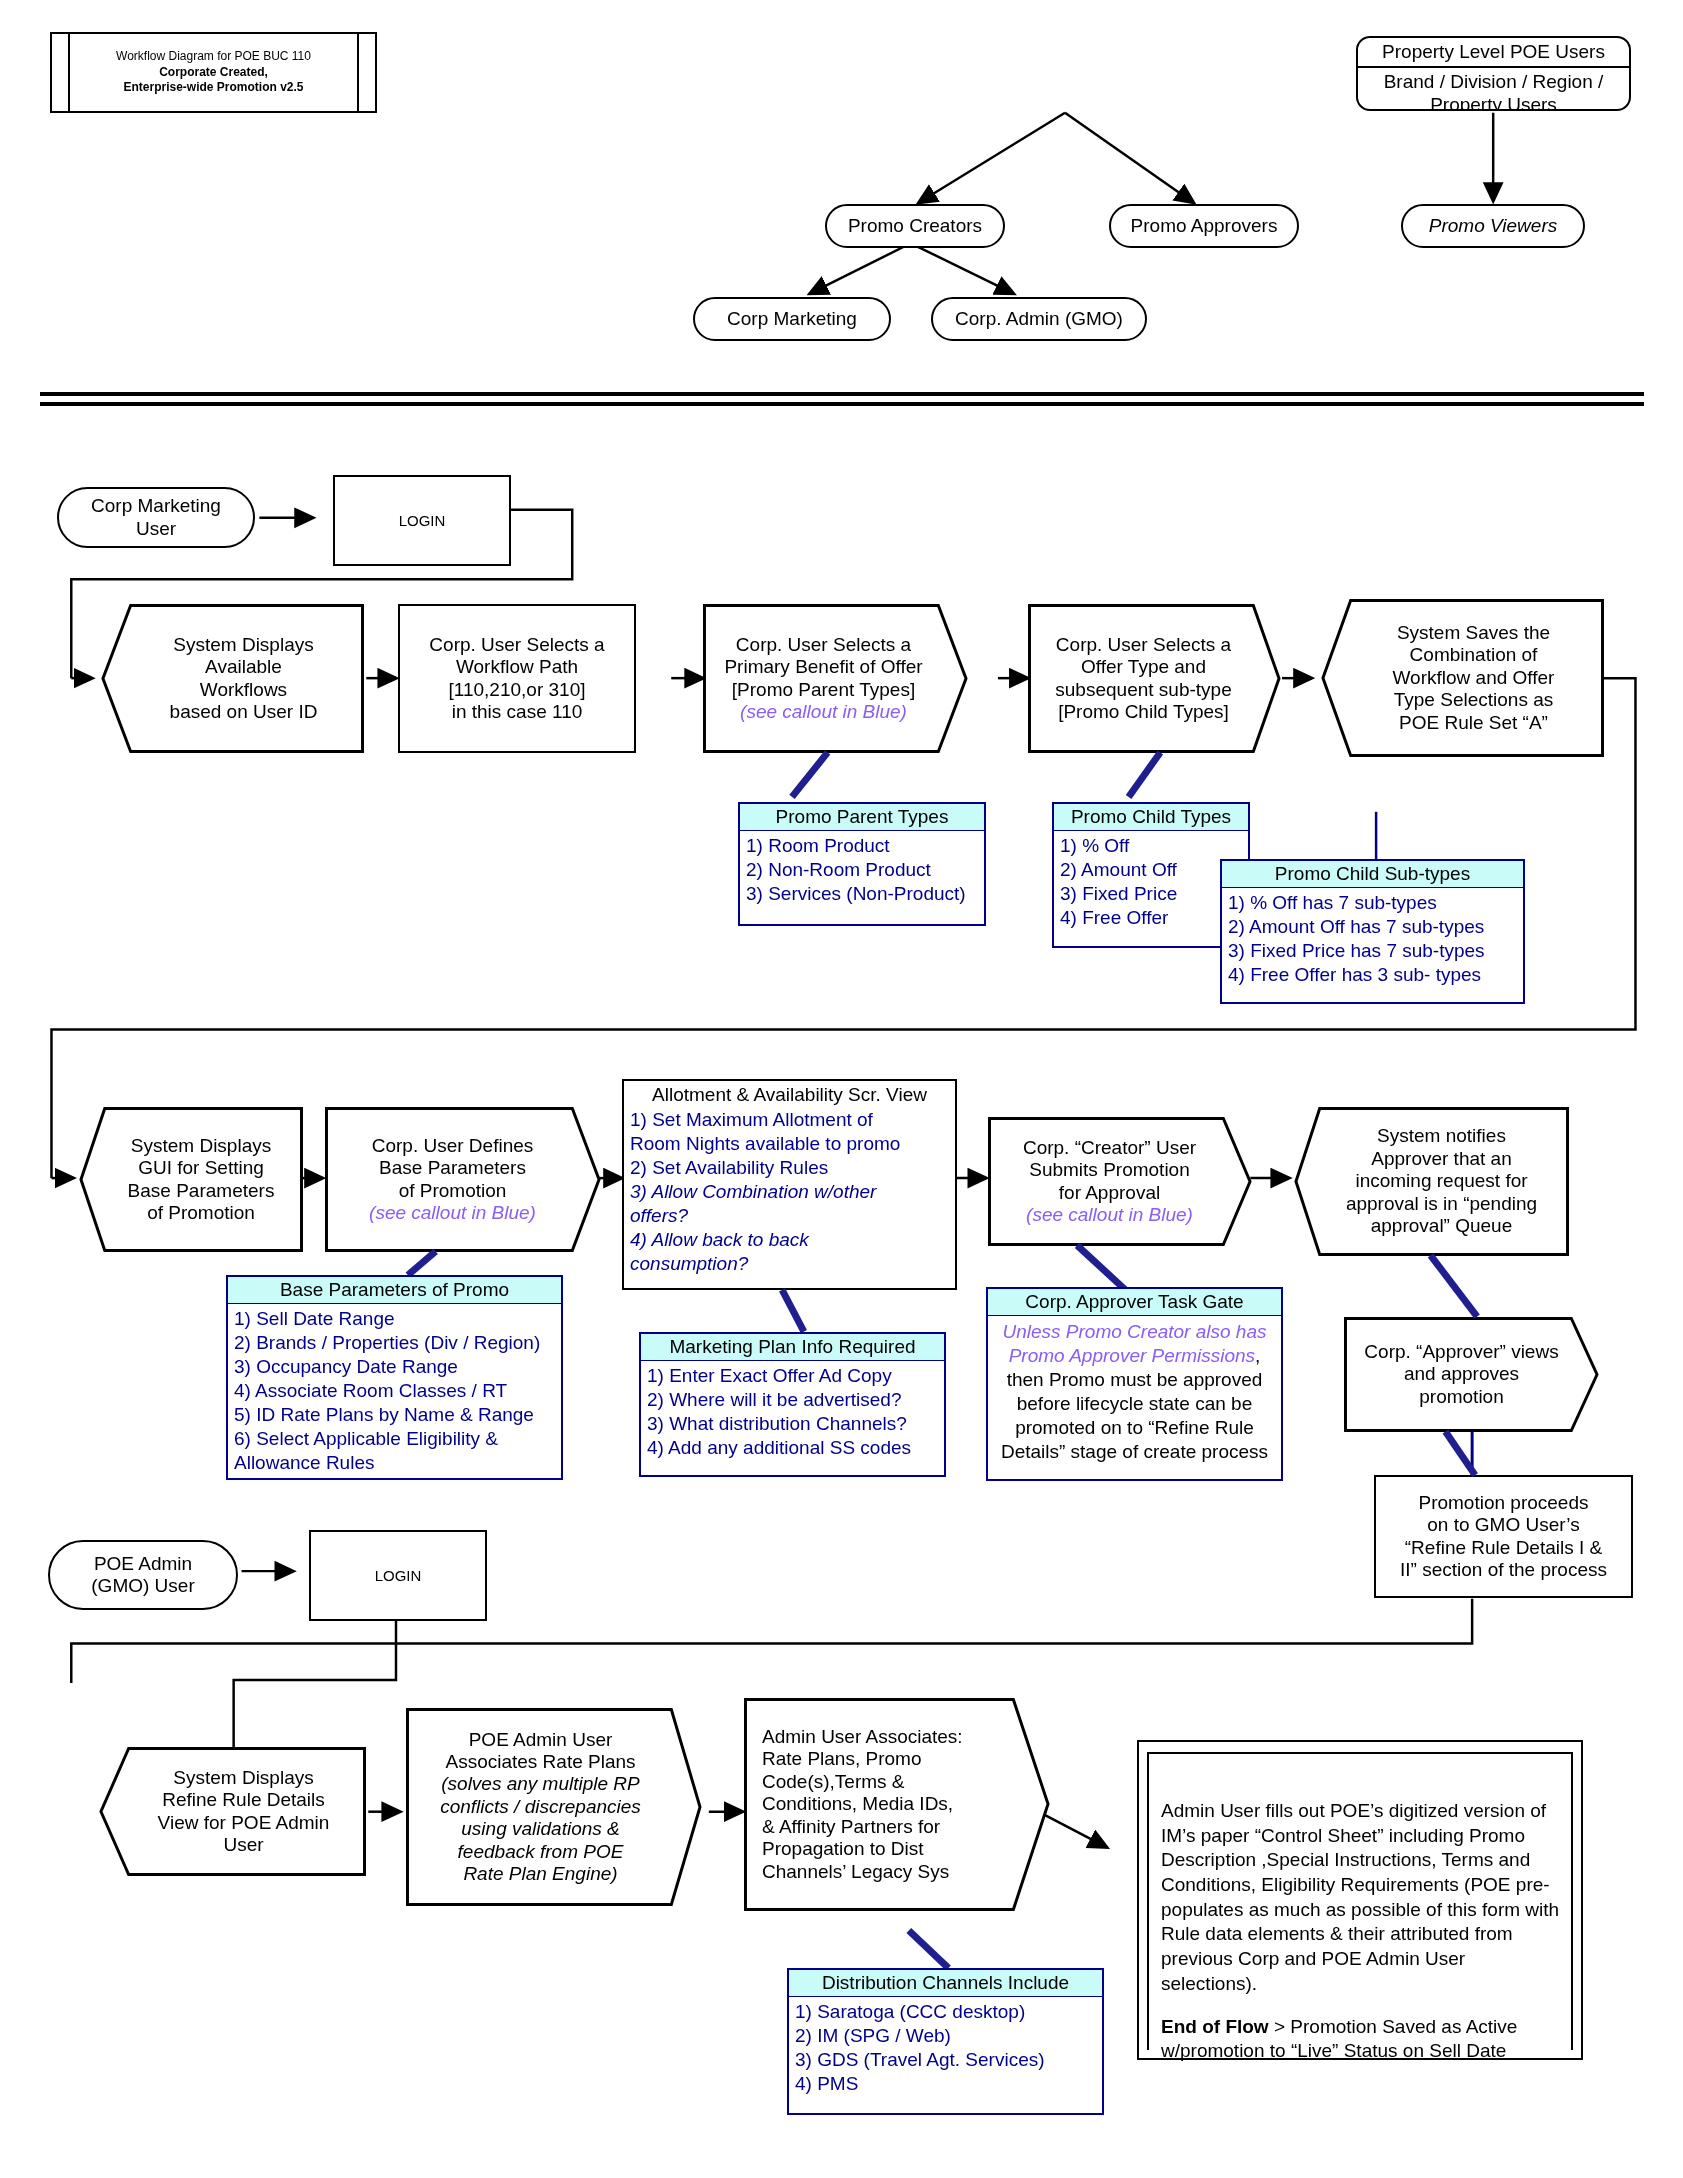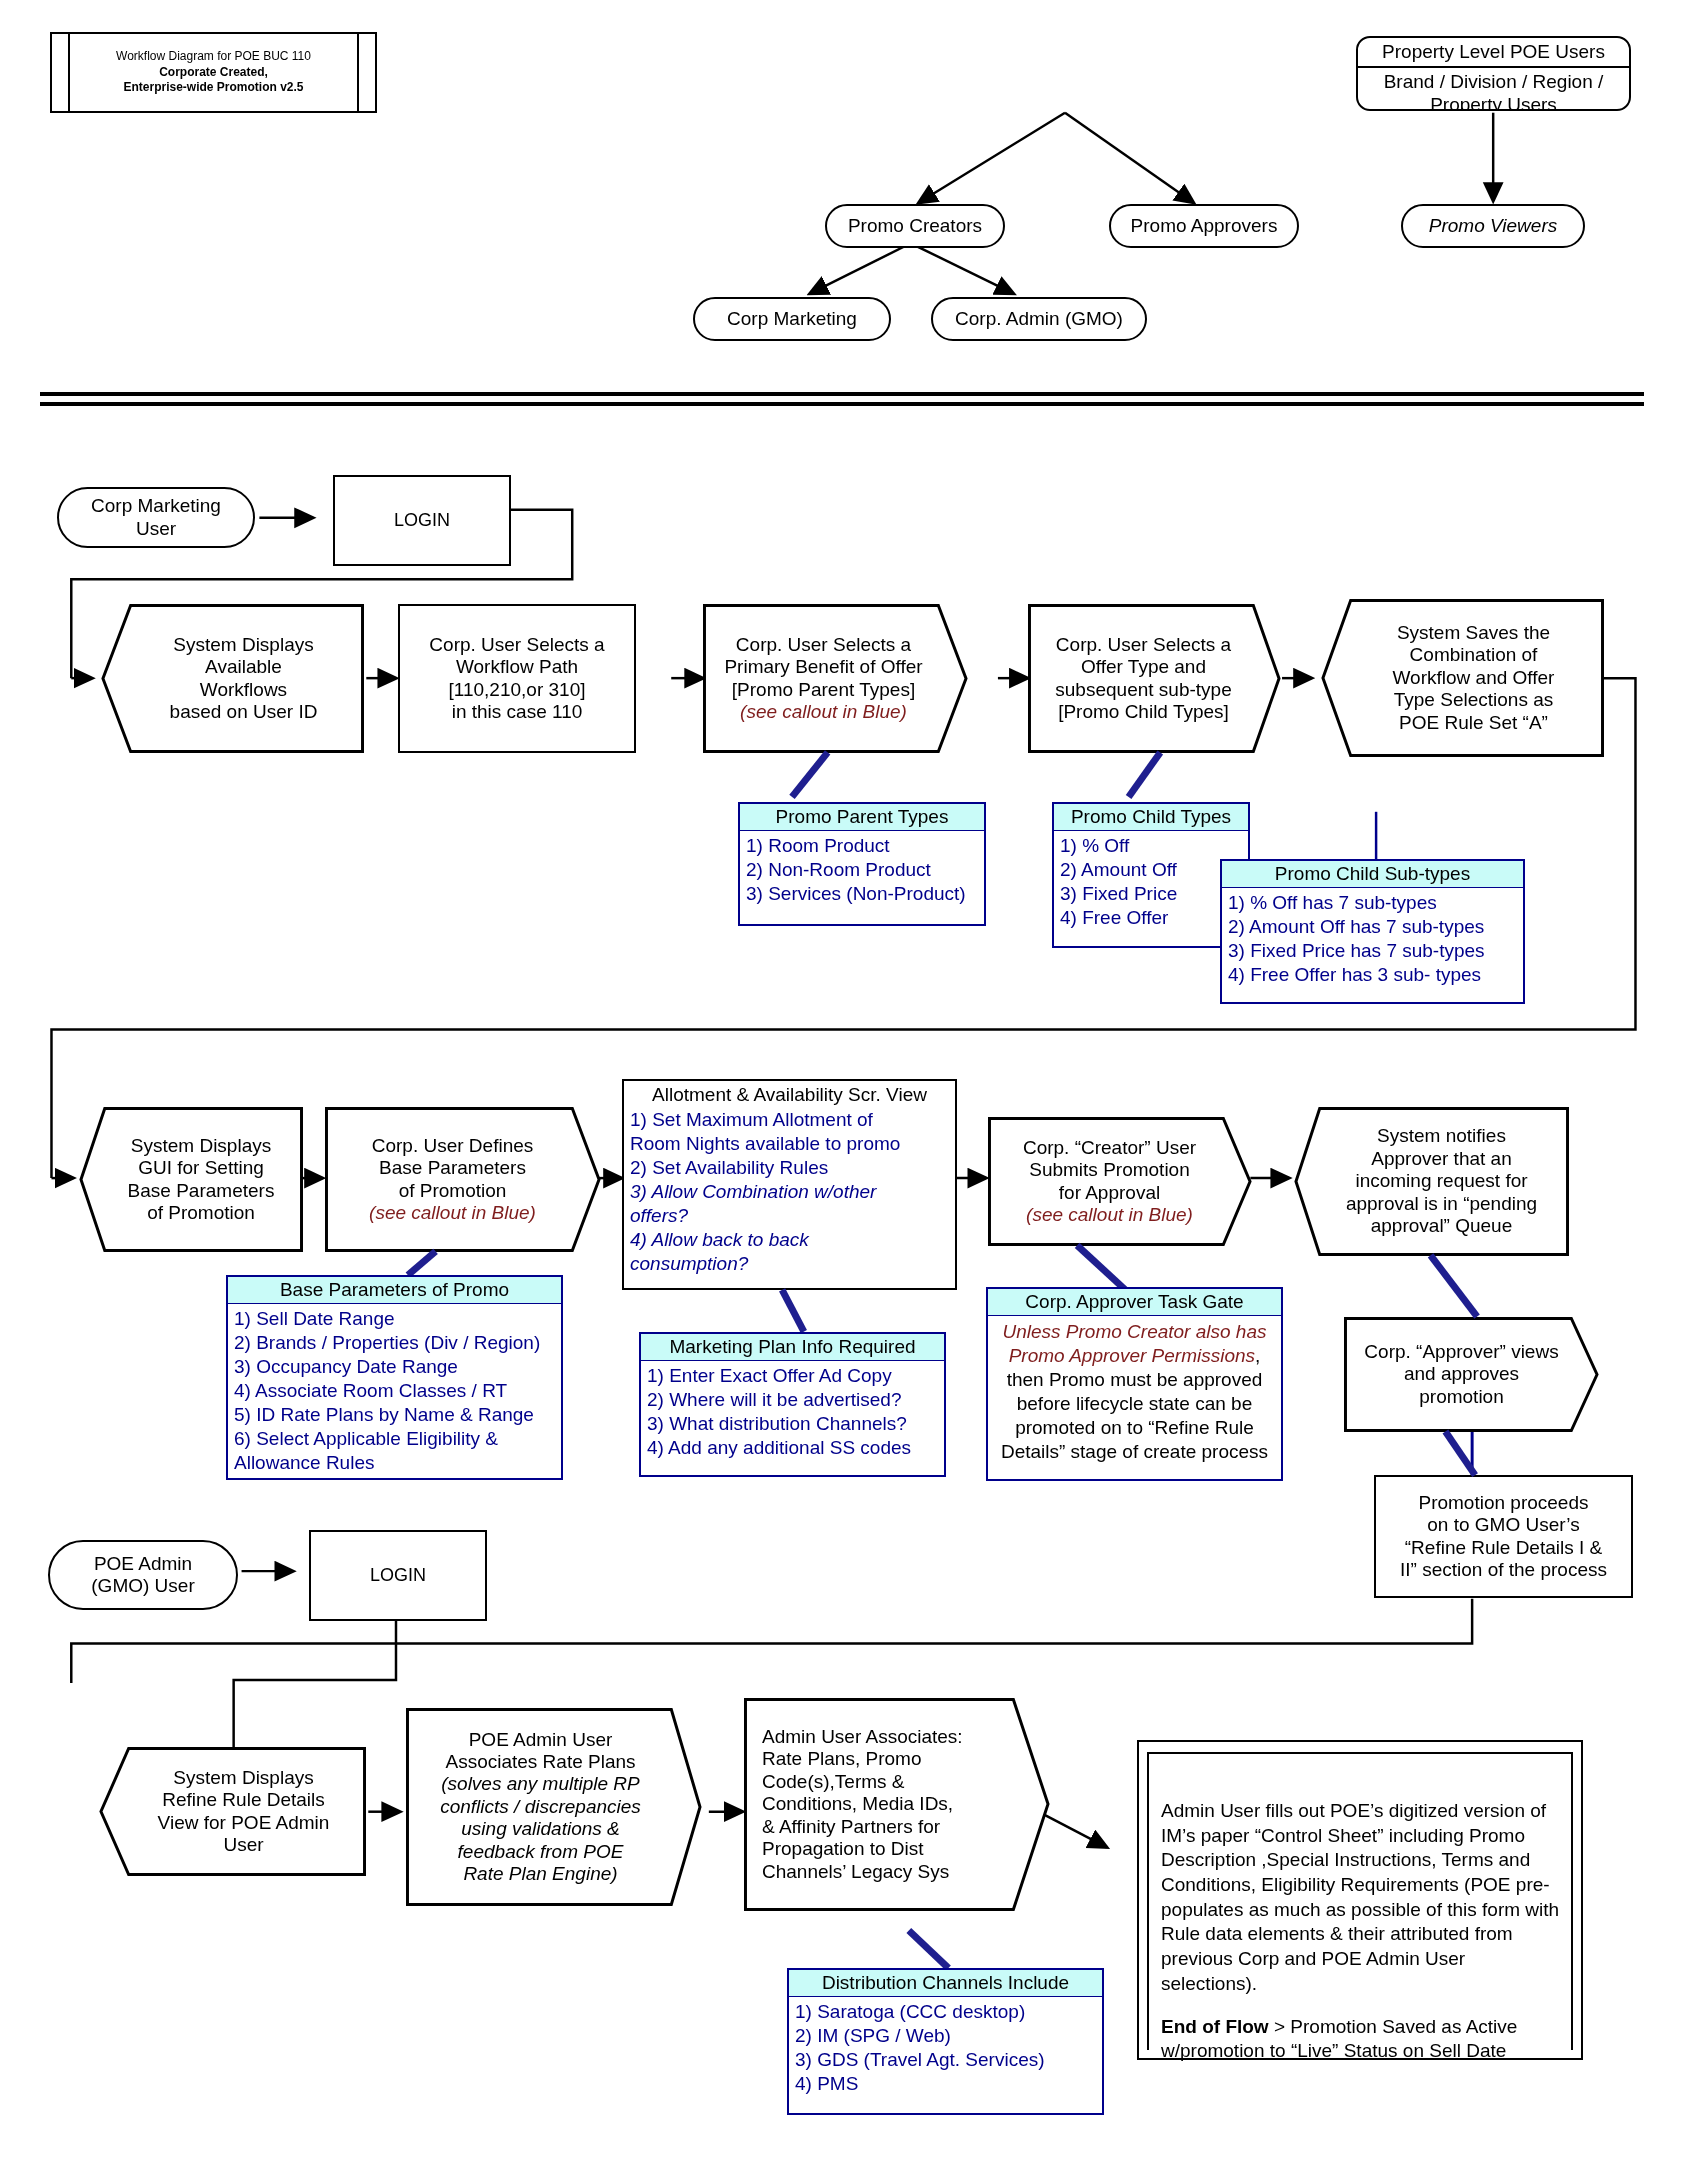--- a/index.html
+++ b/index.html
@@ -91,22 +91,22 @@
     line-height:1.26;
   }
   .callout .cbody .it { font-style:italic; }
 
   
   .divider { position:absolute; left:40px; width:1604px; }
   .divider i { display:block; background:#000; }
 
   .f18 { font-size:12px; }
   .f19 { font-size:19px; }
-  .f21 { font-size:18px; }
-  .blue { color:#7f1d1d; }
+  .f21 { font-size:15px; }
+  .blue { color:#8b5cf6; }
   .ital { font-style:italic; }
 </style>
 </head>
 <body>
 
 <div id="canvas">
 
   <div class="node titleblock" style="left:50px; top:32px; width:327px; height:81px;">
     <div class="bar"></div>
     <div class="mid">

